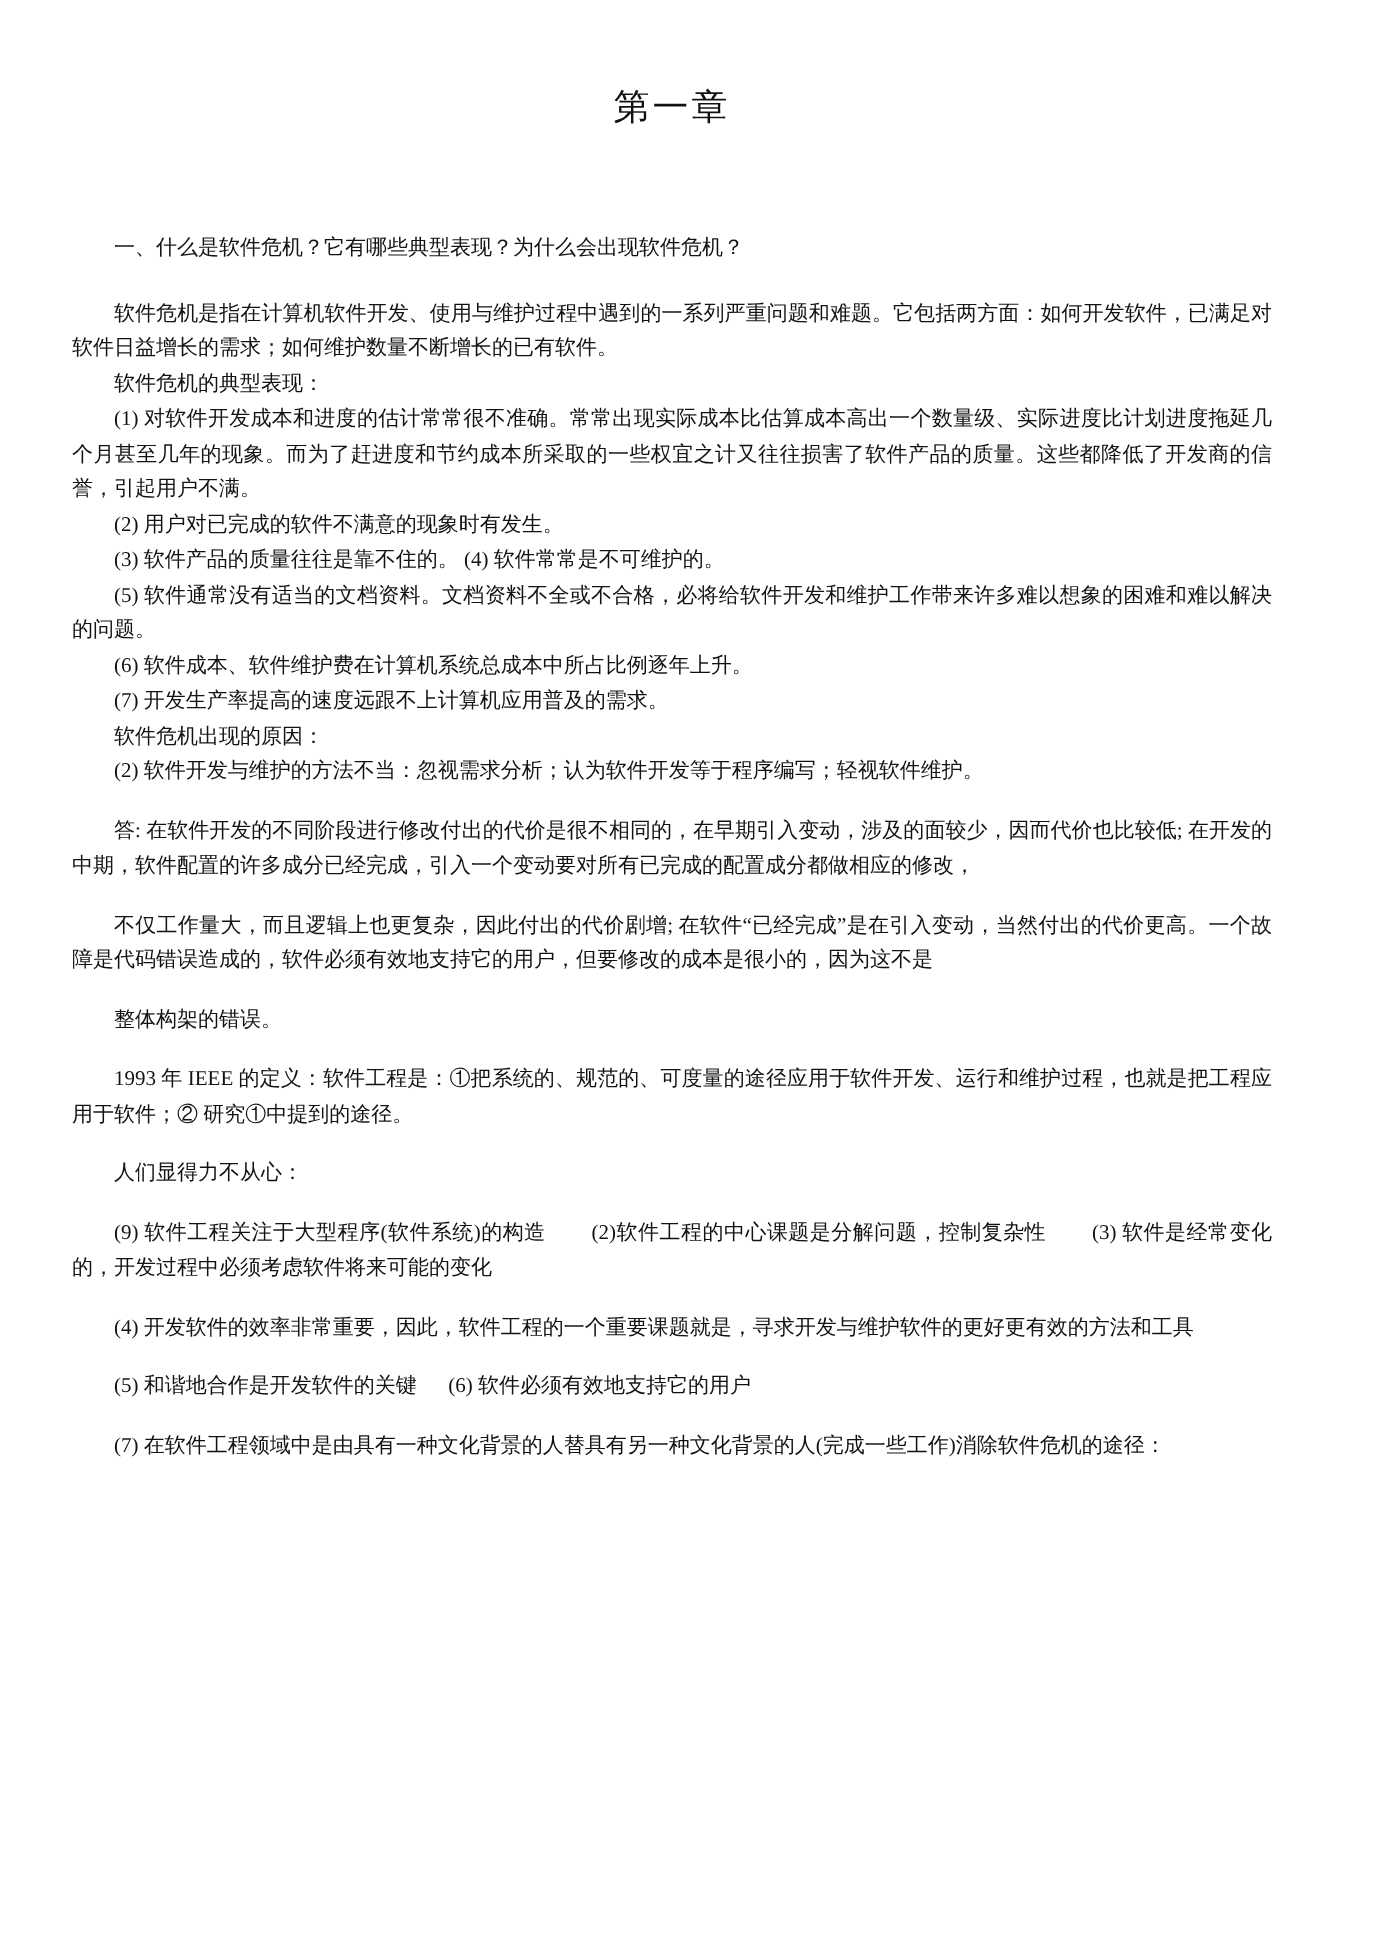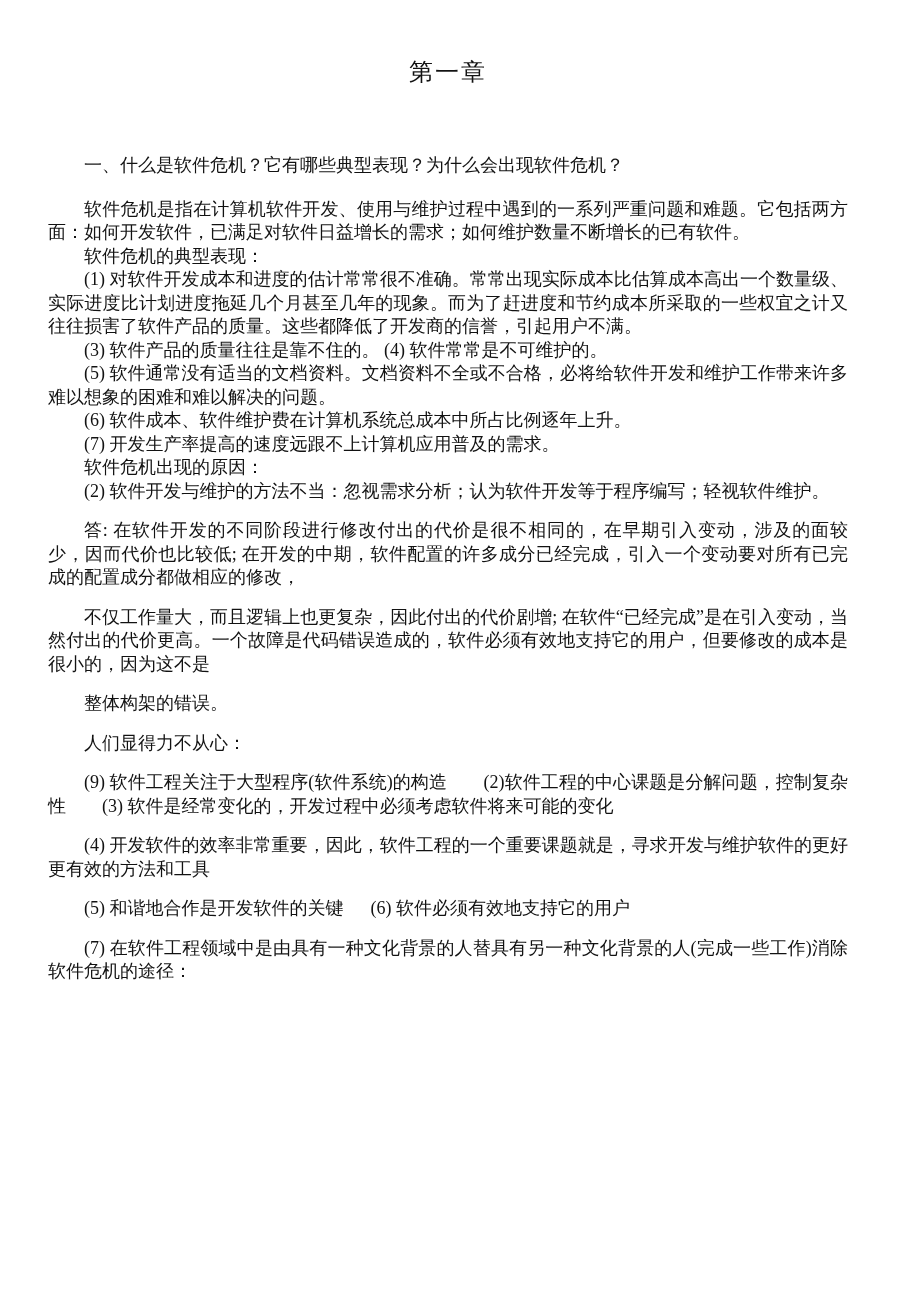--- a/index.html
+++ b/index.html
@@ -24,21 +24,21 @@
   .doc-title {
     font-size: 24px;
     line-height: 32px;
     text-align: center;
     font-weight: normal;
     margin: 0 0 66px 0;
     letter-spacing: 2px;
   }
   .para {
     margin: 0;
-    font-size: 18px;
+    font-size: 14px;
     line-height: 23.5px;
     text-indent: 2em;
     text-align: justify;
     white-space: pre-wrap;
     word-break: break-all;
   }
   .q-heading {
     margin-bottom: 20px;
   }
   .sp {
@@ -52,30 +52,32 @@
 <body>
 
 <div class="page">
 
   <h1 class="doc-title">第一章</h1>
 
   <p class="para q-heading">一、什么是软件危机？它有哪些典型表现？为什么会出现软件危机？</p>
   <p class="para">软件危机是指在计算机软件开发、使用与维护过程中遇到的一系列严重问题和难题。它包括两方面：如何开发软件，已满足对软件日益增长的需求；如何维护数量不断增长的已有软件。</p>
   <p class="para">软件危机的典型表现：</p>
   <p class="para">(1) 对软件开发成本和进度的估计常常很不准确。常常出现实际成本比估算成本高出一个数量级、实际进度比计划进度拖延几个月甚至几年的现象。而为了赶进度和节约成本所采取的一些权宜之计又往往损害了软件产品的质量。这些都降低了开发商的信誉，引起用户不满。</p>
+  <p class="para">(2) 用户对已完成的软件不满意的现象时有发生。</p>
   <p class="para">(3) 软件产品的质量往往是靠不住的。 (4) 软件常常是不可维护的。</p>
   <p class="para">(5) 软件通常没有适当的文档资料。文档资料不全或不合格，必将给软件开发和维护工作带来许多难以想象的困难和难以解决的问题。</p>
   <p class="para">(6) 软件成本、软件维护费在计算机系统总成本中所占比例逐年上升。</p>
   <p class="para">(7) 开发生产率提高的速度远跟不上计算机应用普及的需求。</p>
   <p class="para">软件危机出现的原因：</p>
   <p class="para">(2) 软件开发与维护的方法不当：忽视需求分析；认为软件开发等于程序编写；轻视软件维护。</p>
 
   <p class="para sp">答: 在软件开发的不同阶段进行修改付出的代价是很不相同的，在早期引入变动，涉及的面较少，因而代价也比较低; 在开发的中期，软件配置的许多成分已经完成，引入一个变动要对所有已完成的配置成分都做相应的修改，</p>
   <p class="para sp">不仅工作量大，而且逻辑上也更复杂，因此付出的代价剧增; 在软件“已经完成”是在引入变动，当然付出的代价更高。一个故障是代码错误造成的，软件必须有效地支持它的用户，但要修改的成本是很小的，因为这不是</p>
   <p class="para sp">整体构架的错误。</p>
 
+  <p class="para sp">1993 年 IEEE 的定义：软件工程是：①把系统的、规范的、可度量的途径应用于软件开发、运行和维护过程，也就是把工程应用于软件；② 研究①中提到的途径。</p>
   <p class="para sp">人们显得力不从心：</p>
   <p class="para sp">(9) 软件工程关注于大型程序(软件系统)的构造        (2)软件工程的中心课题是分解问题，控制复杂性        (3) 软件是经常变化的，开发过程中必须考虑软件将来可能的变化</p>
   <p class="para sp">(4) 开发软件的效率非常重要，因此，软件工程的一个重要课题就是，寻求开发与维护软件的更好更有效的方法和工具</p>
   <p class="para sp">(5) 和谐地合作是开发软件的关键      (6) 软件必须有效地支持它的用户</p>
   <p class="para sp">(7) 在软件工程领域中是由具有一种文化背景的人替具有另一种文化背景的人(完成一些工作)消除软件危机的途径：</p>
 
 </div>
 
 </body></html>

